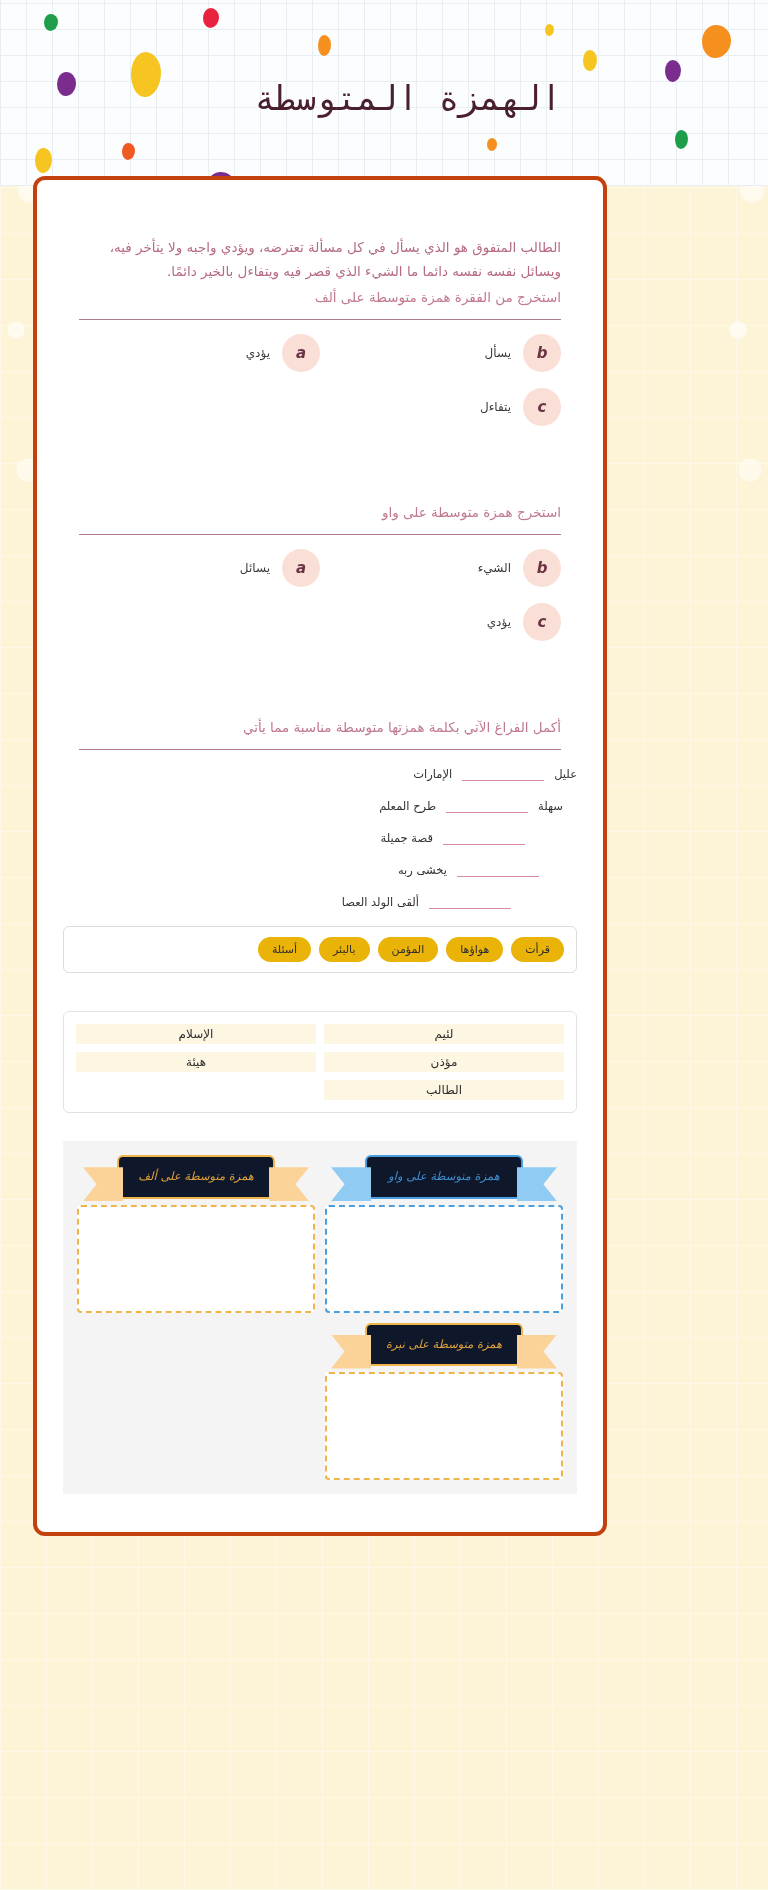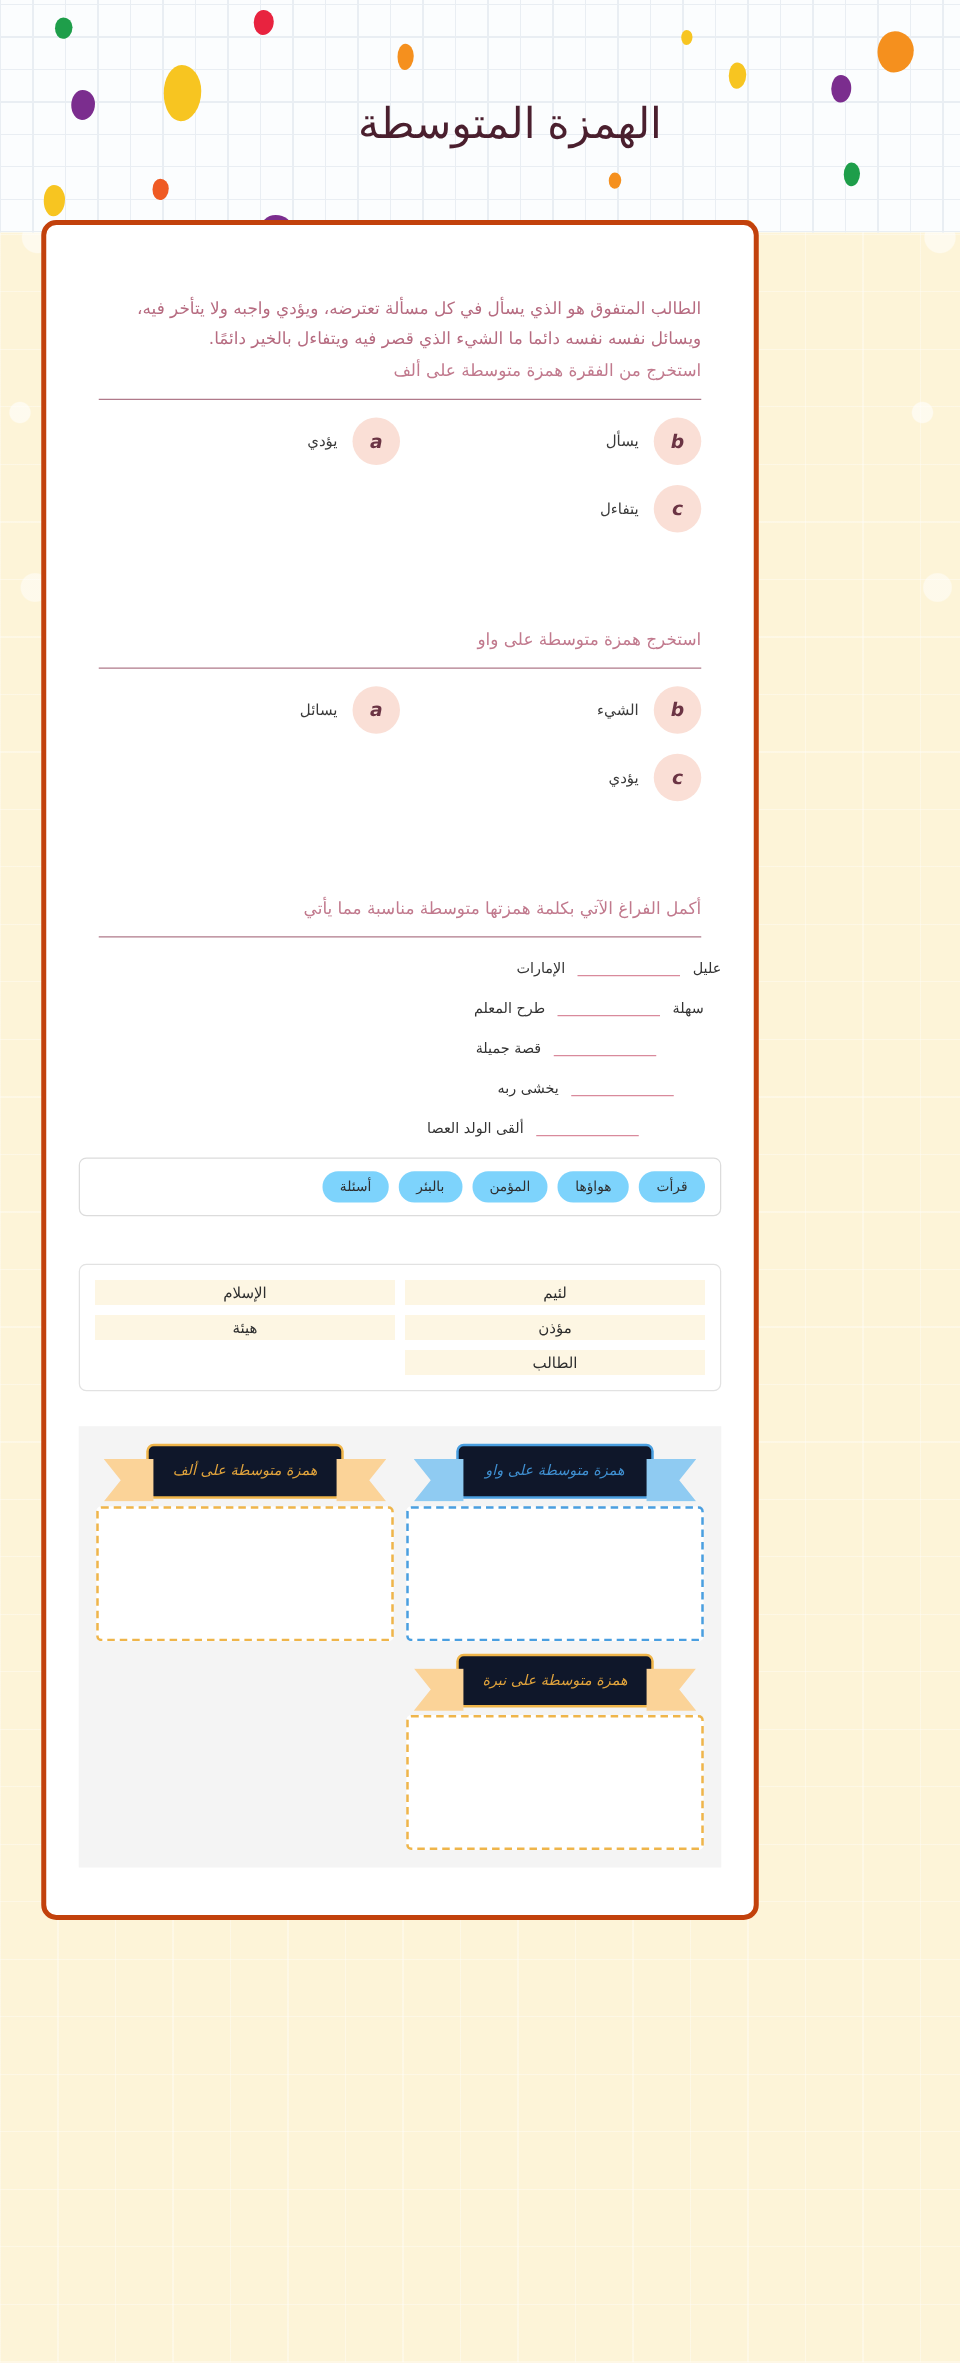--- a/index.html
+++ b/index.html
@@ -53,21 +53,21 @@
   }
   .splat {
     position: absolute;
     border-radius: 48% 52% 55% 45% / 50% 46% 54% 50%;
   }
   .header-title {
     position: absolute;
     width: 100%;
     top: 78px;
     text-align: center;
-    font-family: Liberation Sans, sans-serif;
+    font-family: Liberation Mono, monospace;
     font-size: 34px;
     color: #4a1f2e;
     letter-spacing: 1px;
     padding-left: 48px;
   }
 
   
   .sheet {
     position: absolute;
     z-index: 3;
@@ -158,21 +158,21 @@
   .wordbank {
     border: 1px solid #dcdcdc;
     border-radius: 6px;
     padding: 10px 12px;
     display: flex;
     flex-direction: row;
     gap: 8px;
     margin: 14px 6px 0;
   }
   .chip {
-    background: #7dd3fc;
+    background: #eab308;
     border-radius: 14px;
     padding: 6px 14px;
     font-size: 11px;
     color: #2e2e2e;
     white-space: nowrap;
   }
 
   
   .class-wrap {
     border: 1px solid #e2e2e2;

